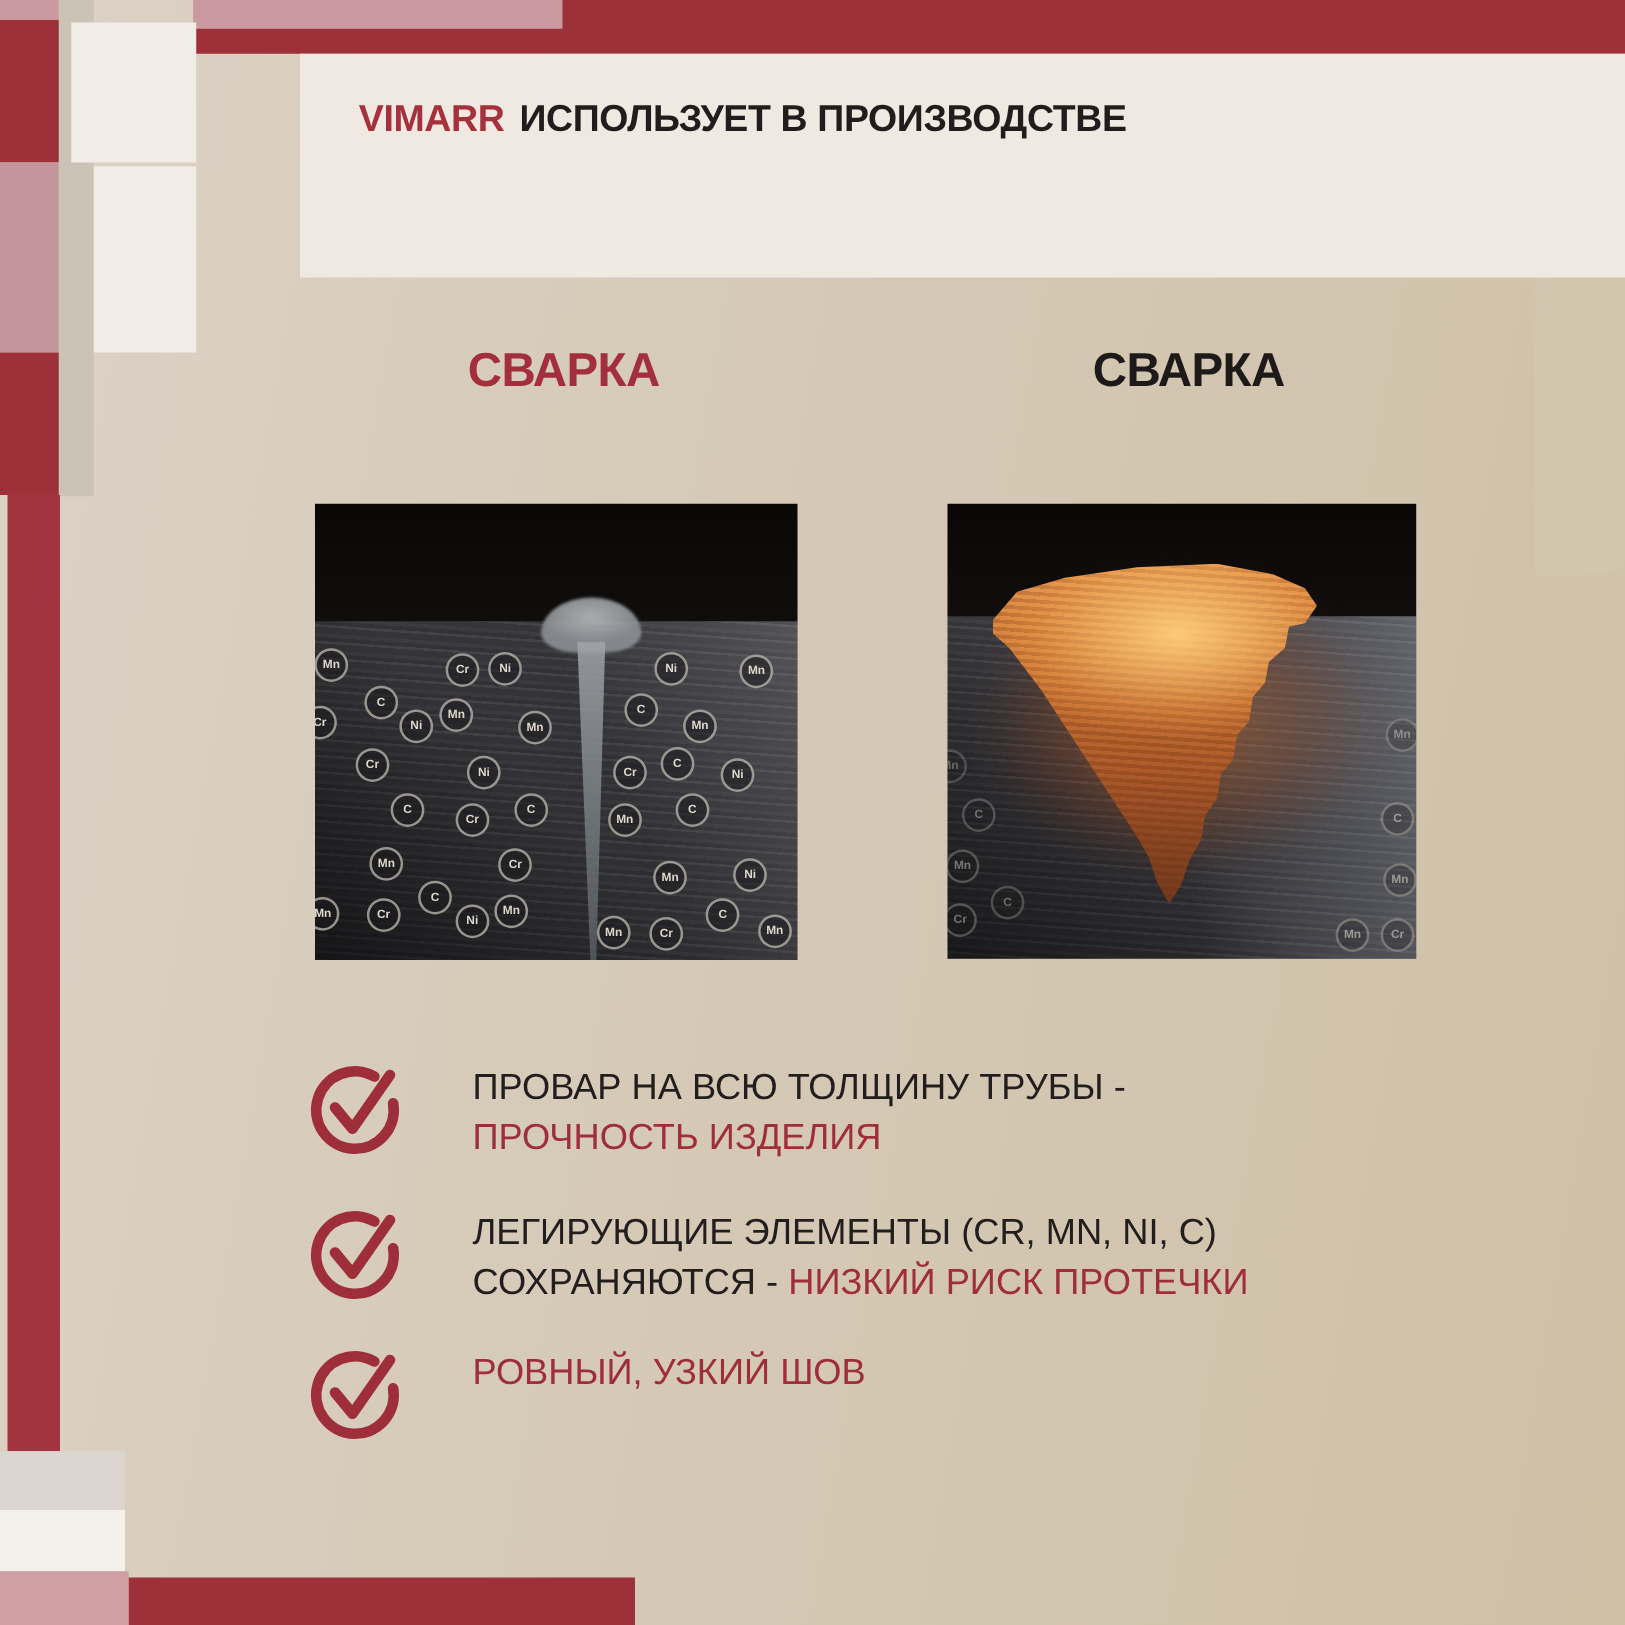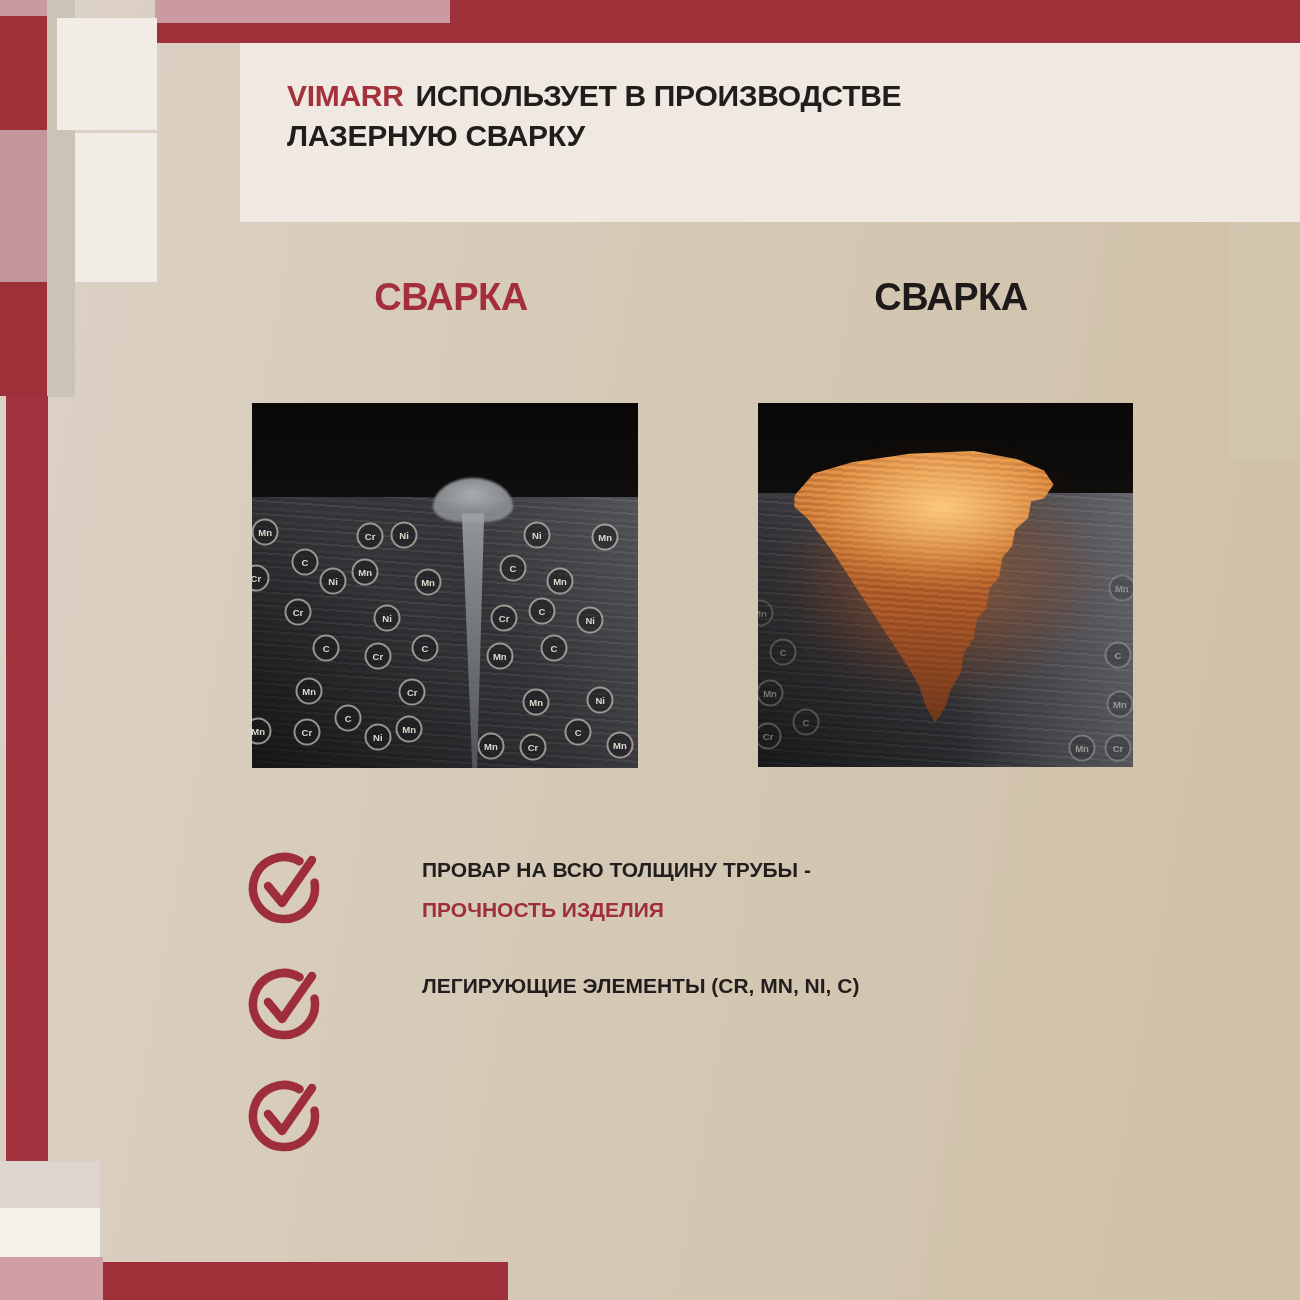--- a/index.html
+++ b/index.html
@@ -82,22 +82,22 @@
   
   .vs{left:560px;top:505px;width:270px;text-align:center;font-size:150px;line-height:1;
     font-weight:800;font-style:italic;letter-spacing:-8px;color:#a52e3e;z-index:5;
     -webkit-text-stroke:3.5px #ece4d6;
     text-shadow:2px 0 0 rgba(236,228,214,.6),-2px 0 0 rgba(236,228,214,.6),
       0 2px 0 rgba(236,228,214,.6),0 -2px 0 rgba(236,228,214,.6);}
 
   
   .benefit-row{position:absolute;left:248px;width:960px;display:flex;gap:50px;align-items:flex-start;}
   .check-svg{flex:0 0 auto;width:80px;height:78px;}
-  .benefit-text{font-size:21px;line-height:40px;font-weight:700;letter-spacing:0;
-    color:#221e1d;text-transform:uppercase;margin-top:4px;margin-left:44px;}
+  .benefit-text{font-size:29px;line-height:40px;font-weight:400;letter-spacing:0;
+    color:#221e1d;text-transform:uppercase;margin-top:4px;}
   .benefit-text .accent{color:#9e2e39;}
 </style>
 </head>
 <body>
 
 <div id="canvas">
 
   <div class="abs d-topbar"></div>
   <div class="abs d-toppink"></div>
   <div class="abs d-graystrip"></div>
@@ -110,21 +110,20 @@
   <div class="abs d-leftbar"></div>
   <div class="abs d-right-band"></div>
   <div class="abs d-bl-gray"></div>
   <div class="abs d-bl-white"></div>
   <div class="abs d-bl-mauve"></div>
   <div class="abs d-bottombar"></div>
 
   <div class="abs title-panel"></div>
   <div class="abs title-text">
     <div><span class="brand">VIMARR</span><span>ИСПОЛЬЗУЕТ В ПРОИЗВОДСТВЕ</span></div>
-    <div>ЛАЗЕРНУЮ СВАРКУ</div>
   </div>
 
   <div class="abs col-hdr hdr-left">
     <div>СВАРКА</div>
   </div>
   <div class="abs col-hdr hdr-right">
     <div>СВАРКА</div>
   </div>
 
   <div class="abs weld-img img-left">
@@ -202,25 +201,27 @@
           <div><span class="accent">ПРОЧНОСТЬ ИЗДЕЛИЯ</span></div>
         </div>
       </div>
       <div class="benefit-row" style="top: 962px;">
   <svg class="check-svg" viewBox="0 0 80 78">
     <path d="M 51.5 15.2 A 31 31 0 1 0 66.5 36.6" fill="none" stroke="#9e2f3a" stroke-width="8.5" stroke-linecap="round"></path>
     <path d="M 20 40 L 34 57 L 64 14" fill="none" stroke="#9e2f3a" stroke-width="8.5" stroke-linecap="round" stroke-linejoin="round"></path>
   </svg>
 <div class="benefit-text">
           <div><span>ЛЕГИРУЮЩИЕ ЭЛЕМЕНТЫ (CR, MN, NI, C)</span></div>
+          <div><span>СОХРАНЯЮТСЯ - </span><span class="accent">НИЗКИЙ РИСК ПРОТЕЧКИ</span></div>
         </div>
       </div>
       <div class="benefit-row" style="top: 1074px;">
   <svg class="check-svg" viewBox="0 0 80 78">
     <path d="M 51.5 15.2 A 31 31 0 1 0 66.5 36.6" fill="none" stroke="#9e2f3a" stroke-width="8.5" stroke-linecap="round"></path>
     <path d="M 20 40 L 34 57 L 64 14" fill="none" stroke="#9e2f3a" stroke-width="8.5" stroke-linecap="round" stroke-linejoin="round"></path>
   </svg>
 <div class="benefit-text">
+          <div><span class="accent">РОВНЫЙ, УЗКИЙ ШОВ</span></div>
         </div>
       </div>
     </div>
 
 </div>
 
 </body></html>

